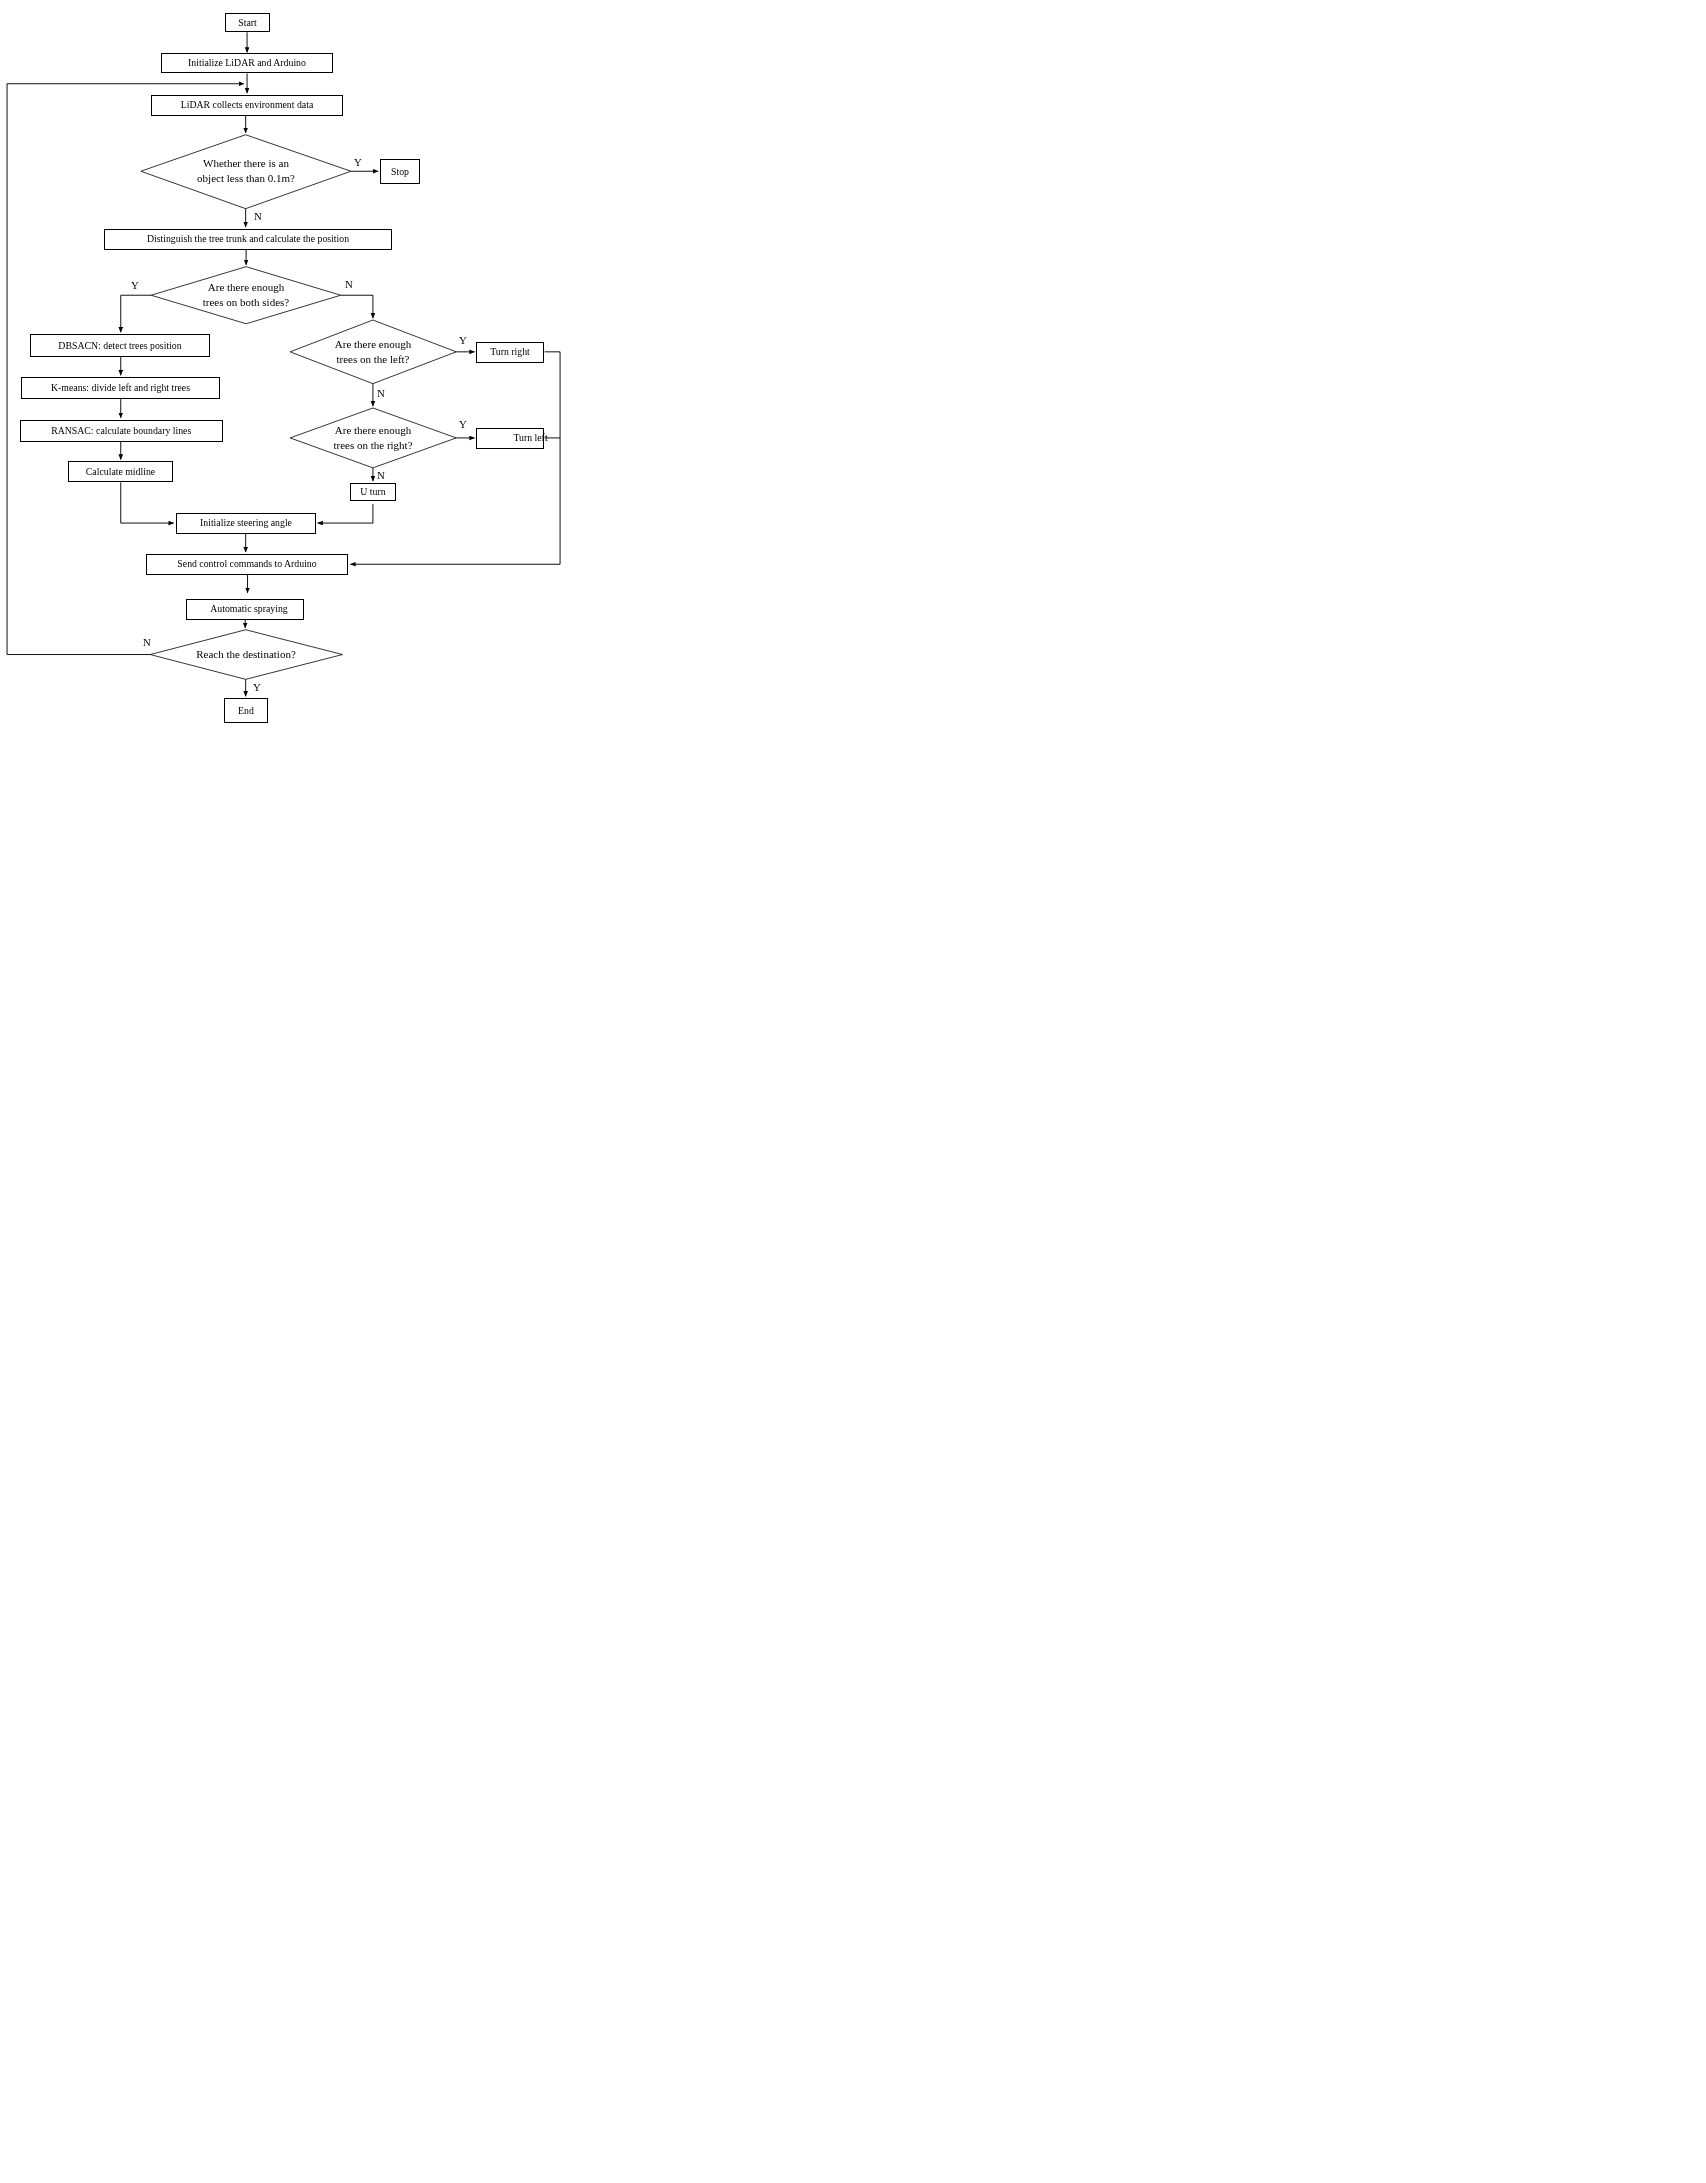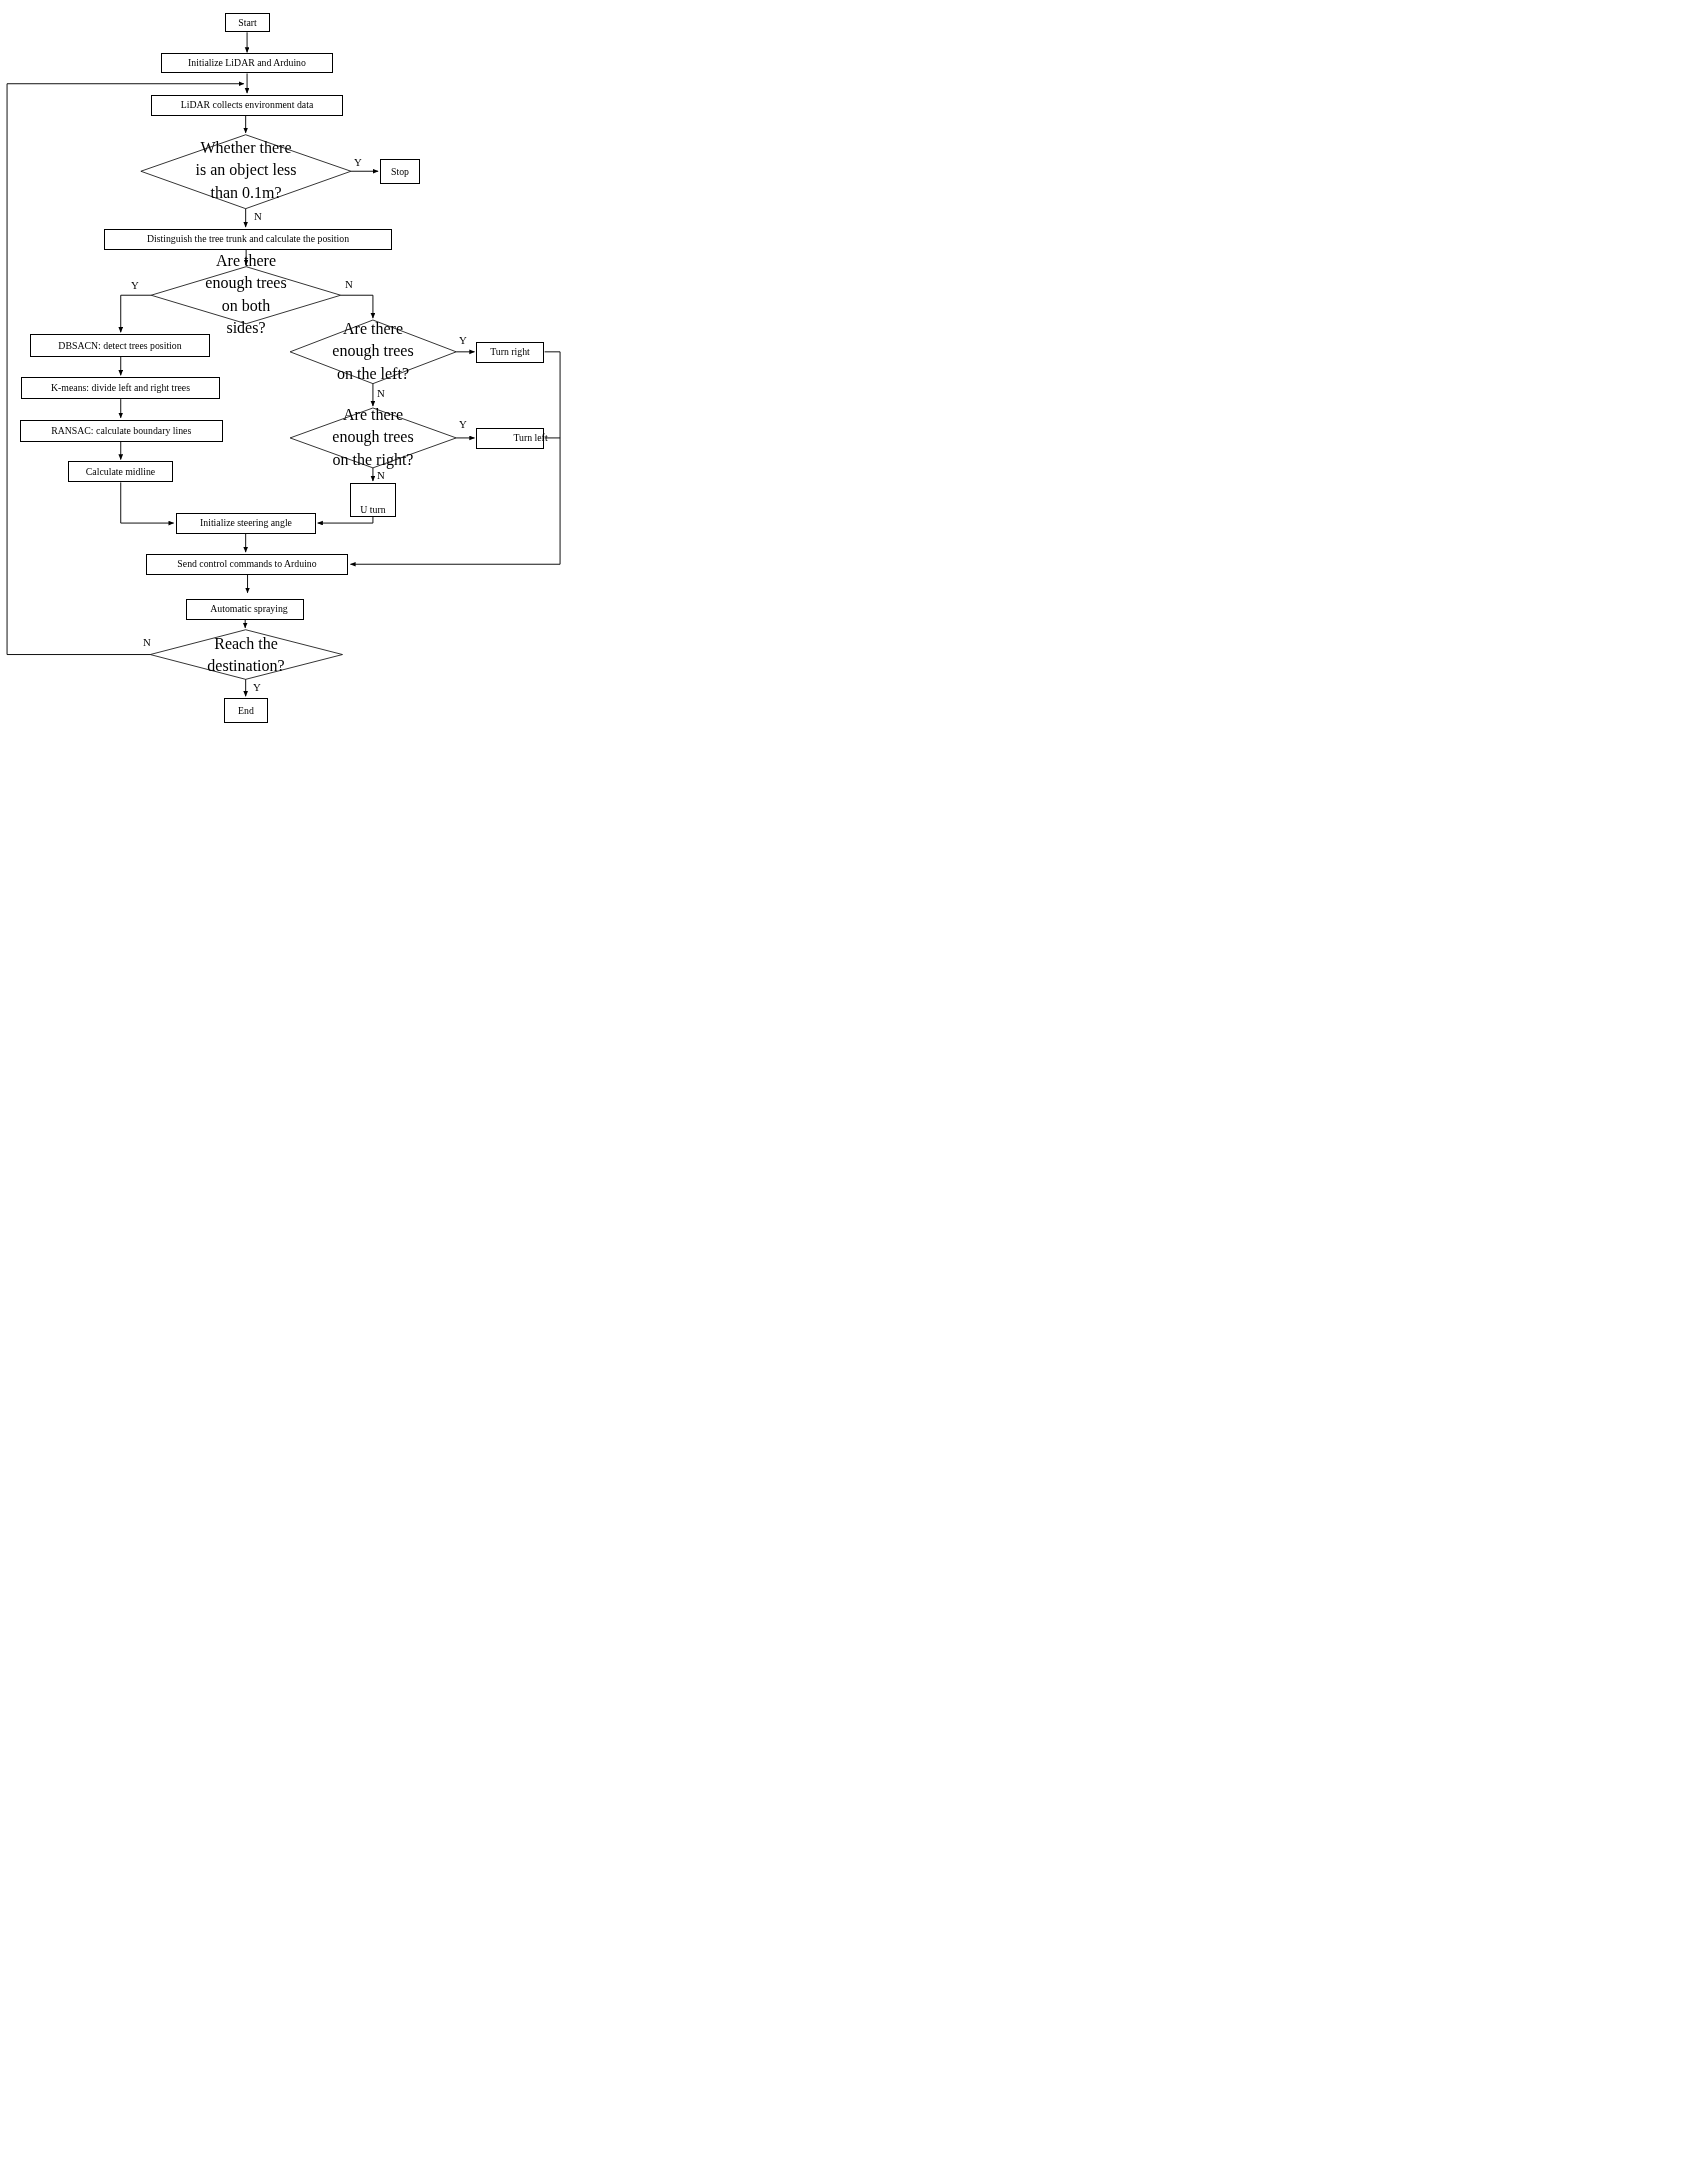--- a/index.html
+++ b/index.html
@@ -33,21 +33,21 @@
     line-height: 1.2;
     white-space: nowrap;
     text-align: center;
   }
   .node.thick { border-width: 1.4px; }
   .node.terminal { border-radius: 0; }
   .dlabel {
     position: absolute;
     transform: translate(-50%, -50%);
     text-align: center;
-    font-size: 16px;
+    font-size: 11px;
     line-height: 1.4;
     background: transparent;
   }
   .elabel {
     position: absolute;
     transform: translate(-50%, -50%);
     font-size: 10.8px;
     background: transparent;
   }
 </style>
@@ -136,21 +136,21 @@
   </div>
 
   <div class="node thick" style="left:476px; top:342px; width:68px; height:20.6px;">
     <span>Turn right</span>
   </div>
 
   <div class="node" style="left:476px; top:428px; width:68px; height:20.6px;padding-left:41px;">
     <span>Turn left</span>
   </div>
 
-  <div class="node" style="left:350px; top:483px; width:46px; height:34px;align-items:flex-end;">
+  <div class="node" style="left:350px; top:483px; width:46px; height:18px;">
     <span>U turn</span>
   </div>
 
   <div class="node thick" style="left:176px; top:513px; width:140px; height:20.6px;">
     <span>Initialize steering angle</span>
   </div>
 
   <div class="node thick" style="left:146px; top:554px; width:202px; height:20.6px;">
     <span>Send control commands to Arduino</span>
   </div>

